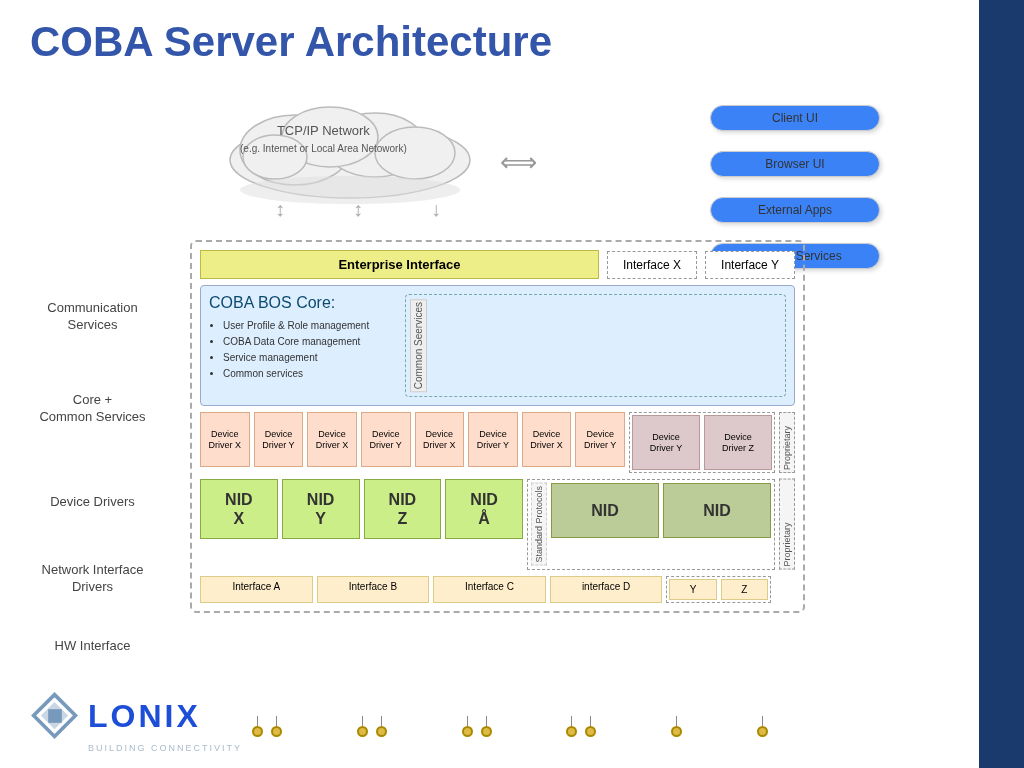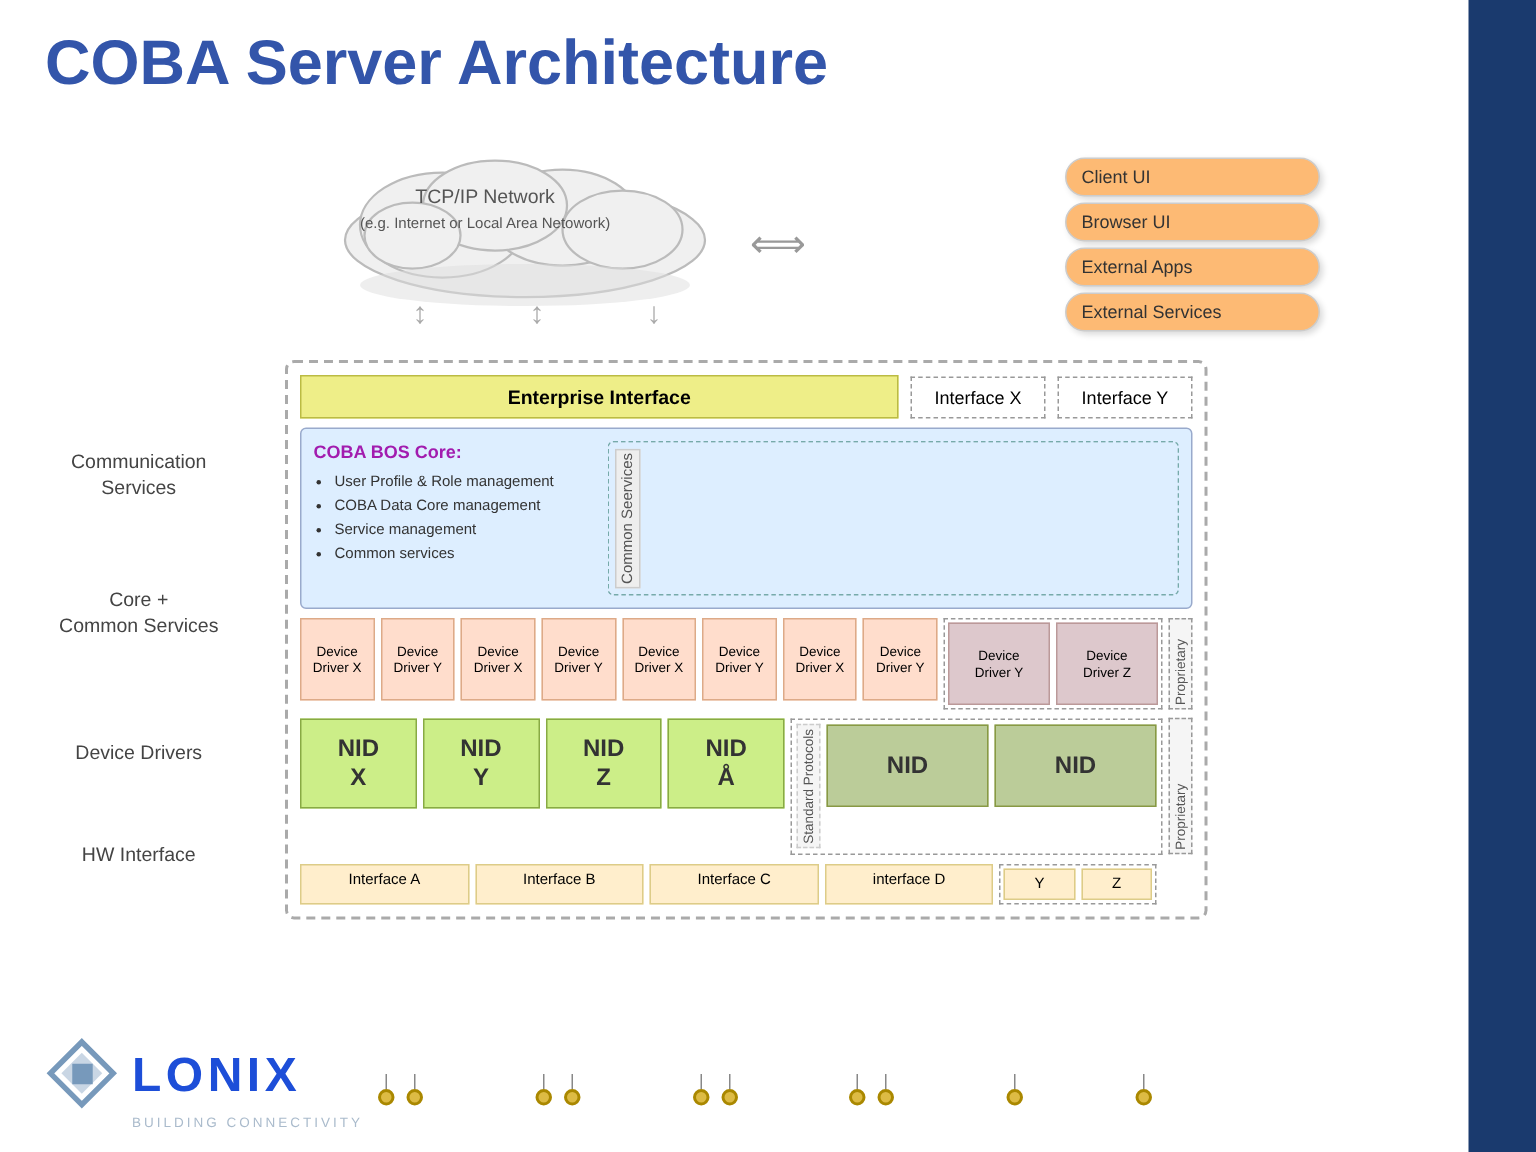--- a/index.html
+++ b/index.html
@@ -79,26 +79,26 @@
     .cloud-text small { font-size: 10px; }
 
     
     .client-stack {
       position: absolute;
       top: 20px;
       right: 100px;
       width: 170px;
     }
     .stack-item {
-      background: #fdba74;
+      background: #3b82f6;
       border: 1px solid #ccc;
       border-radius: 30px;
-      text-align: left;
+      text-align: center;
       padding: 5px 10px;
-      margin-bottom: 4px;
+      margin-bottom: 20px;
       font-size: 12px;
       color: #333;
       box-shadow: 2px 2px 4px rgba(0,0,0,0.15);
     }
 
     
     .enterprise-row {
       display: flex;
       gap: 8px;
       margin-bottom: 6px;
@@ -130,23 +130,23 @@
       background: #ddeeff;
       border-radius: 4px;
       padding: 8px;
       margin-bottom: 6px;
     }
     .bos-core {
       width: 190px;
       flex-shrink: 0;
     }
     .bos-core-title {
-      font-size: 12px;
-      font-weight: bold;
-      color: #a21caf;
+      font-size: 16px;
+      font-weight: normal;
+      color: #0c4a6e;
       margin-bottom: 6px;
     }
     .bos-core ul {
       list-style: disc;
       padding-left: 14px;
       font-size: 10px;
       color: #333;
       line-height: 1.6;
     }
 
@@ -306,20 +306,21 @@
 <div class="right-bar"></div>
 
 <div class="page-title">COBA Server Architecture</div>
 
 <div class="content-area">
 
   <div class="left-labels">
     <div class="left-label label-comm">Communication<br>Services</div>
     <div class="left-label label-core">Core +<br>Common Services</div>
     <div class="left-label label-device">Device Drivers</div>
+    <div class="left-label label-network">Network Interface<br>Drivers</div>
     <div class="left-label label-hw">HW Interface</div>
   </div>
 
   <div class="diagram-area" style="position:relative; height:660px;">
 
     <div class="cloud-container">
       <svg class="cloud-svg" viewBox="0 0 270 120" xmlns="http://www.w3.org/2000/svg">
         <ellipse cx="135" cy="75" rx="120" ry="38" fill="#f0f0f0" stroke="#bbb" stroke-width="1.5"></ellipse>
         <ellipse cx="80" cy="65" rx="55" ry="35" fill="#f0f0f0" stroke="#bbb" stroke-width="1.5"></ellipse>
         <ellipse cx="160" cy="60" rx="50" ry="32" fill="#f0f0f0" stroke="#bbb" stroke-width="1.5"></ellipse>

